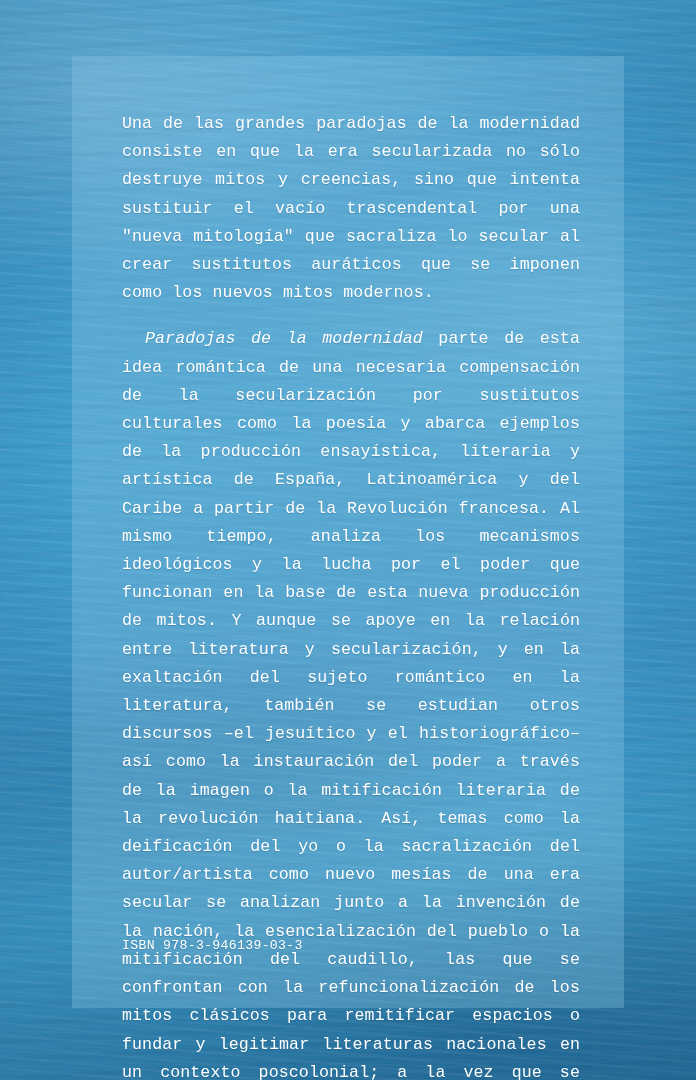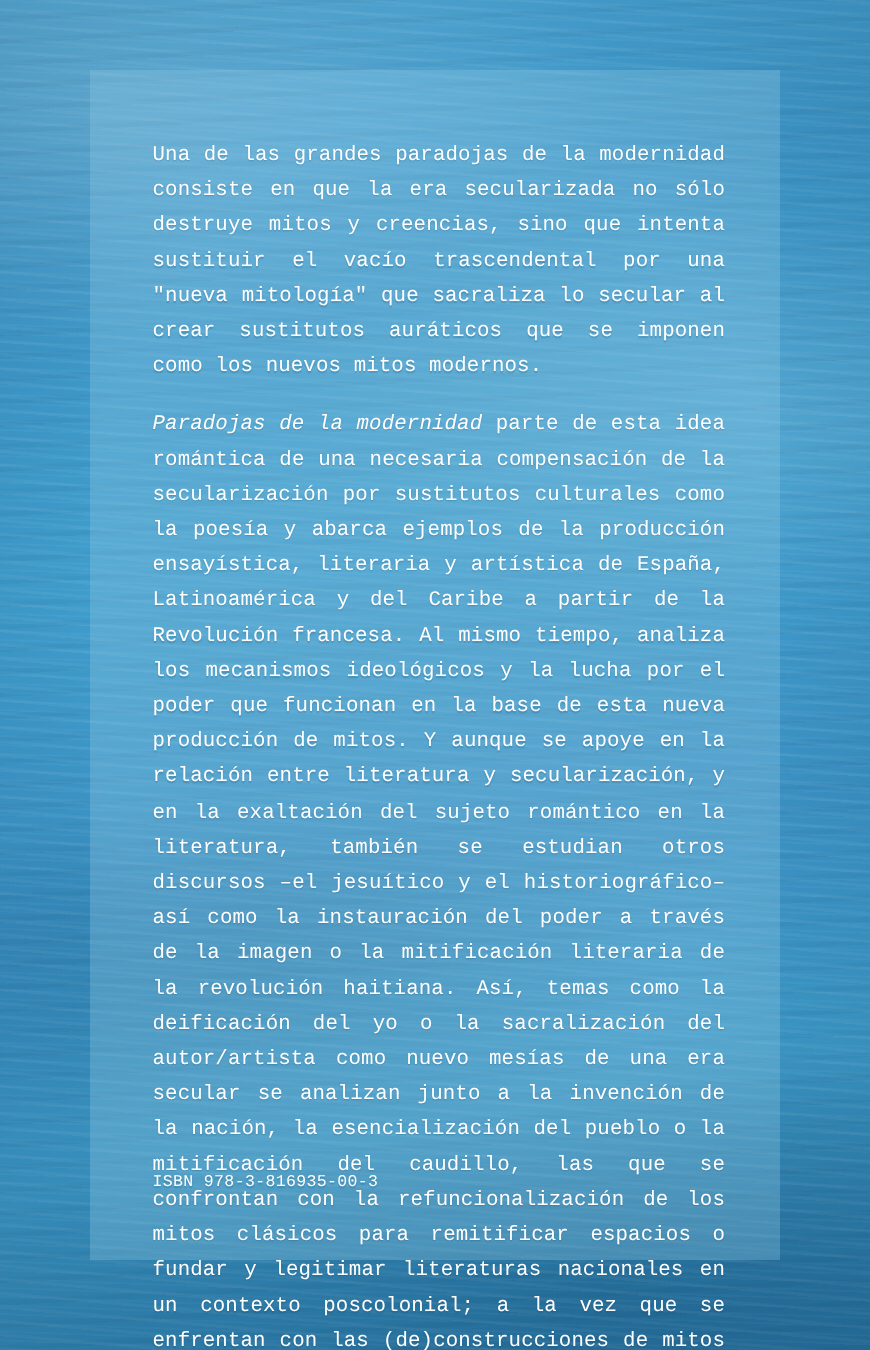--- a/index.html
+++ b/index.html
@@ -97,21 +97,21 @@
   .para {
     color: #ffffff;
     font-size: 16.6px;
     line-height: 28.2px;
     text-align: justify;
     margin: 0 0 18px 0;
     letter-spacing: 0.1px;
     text-shadow: 0 1px 1px rgba(20,70,105,0.25);
   }
   .para:last-child { margin-bottom: 0; }
-  .para .ital { font-style: italic; }
+  .para .ital { font-style: italic; margin-left: 23px; }
 
   .isbn {
     position: absolute;
     left: 122px;
     top: 938px;
     color: #ffffff;
     font-size: 13.2px;
     letter-spacing: 0.3px;
     text-shadow: 0 1px 1px rgba(20,70,105,0.25);
   }
@@ -125,15 +125,15 @@
   <div class="ripples2"></div>
   <div class="vignette"></div>
 
   <div class="text-panel"></div>
 
   <div class="blurb">
     <p class="para">Una de las grandes paradojas de la modernidad con­siste en que la era secularizada no sólo destruye mitos y creencias, sino que intenta sustituir el vacío trascendental por una "nueva mitología" que sacra­liza lo secular al crear sustitutos auráticos que se imponen como los nuevos mitos modernos.</p>
     <p class="para"><span class="ital">Paradojas de la modernidad</span><span> parte de esta idea romántica de una necesaria compensación de la secularización por sustitutos culturales como la poe­sía y abarca ejemplos de la producción ensayística, literaria y artística de España, Latinoamérica y del Caribe a partir de la Revolución francesa. Al mismo tiempo, analiza los mecanismos ideológicos y la lucha por el poder que funcionan en la base de esta nueva producción de mitos. Y aunque se apoye en la relación entre literatura y secularización, y en la exaltación del sujeto romántico en la literatura, tam­bién se estudian otros discursos –el jesuítico y el historiográfico– así como la instauración del poder a través de la imagen o la mitificación literaria de la revolución haitiana. Así, temas como la deificación del yo o la sacralización del autor/artista como nuevo mesías de una era secular se analizan junto a la invención de la nación, la esencialización del pueblo o la mitificación del caudillo, las que se confrontan con la refuncionalización de los mitos clásicos para remitificar espacios o fundar y legitimar literaturas nacionales en un contexto poscolonial; a la vez que se enfrentan con las (de)construcciones de mitos como hogar o nación a la luz del siglo XXI.</span></p>
   </div>
 
-  <div class="isbn">ISBN 978-3-816935-00-3</div>
+  <div class="isbn">ISBN 978-3-946139-03-3</div>
 
 </div>
 
 </body></html>

